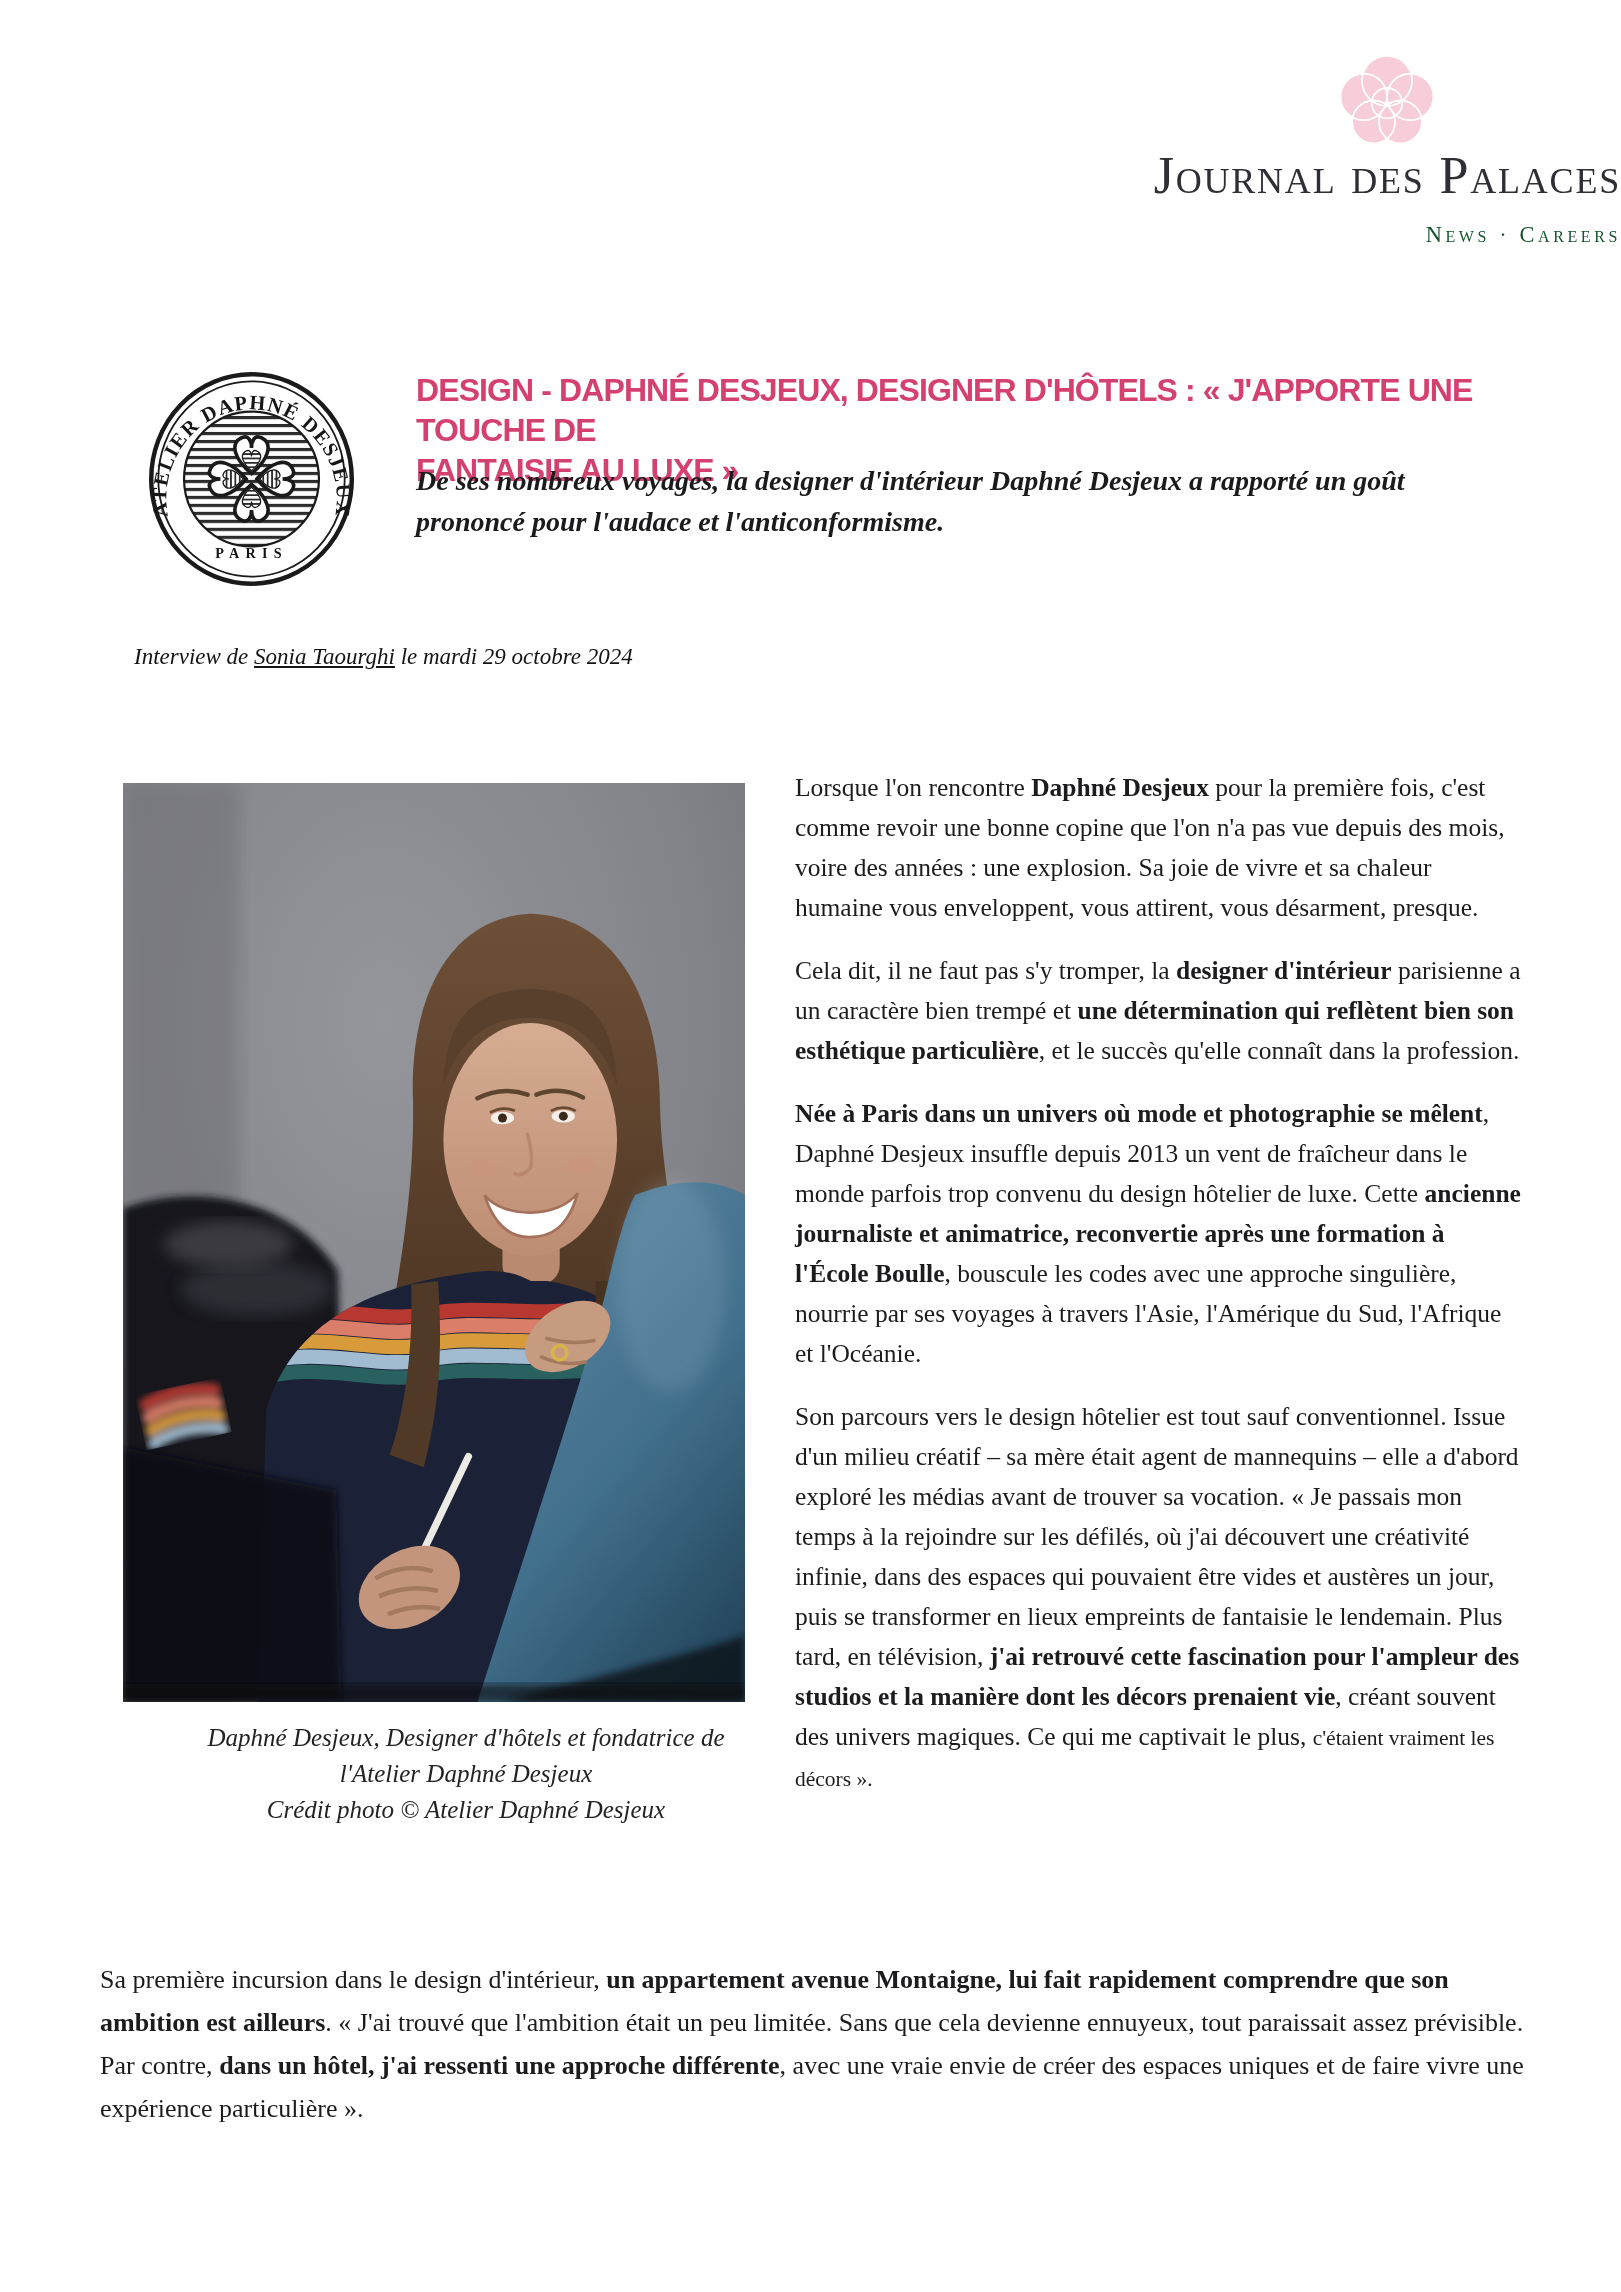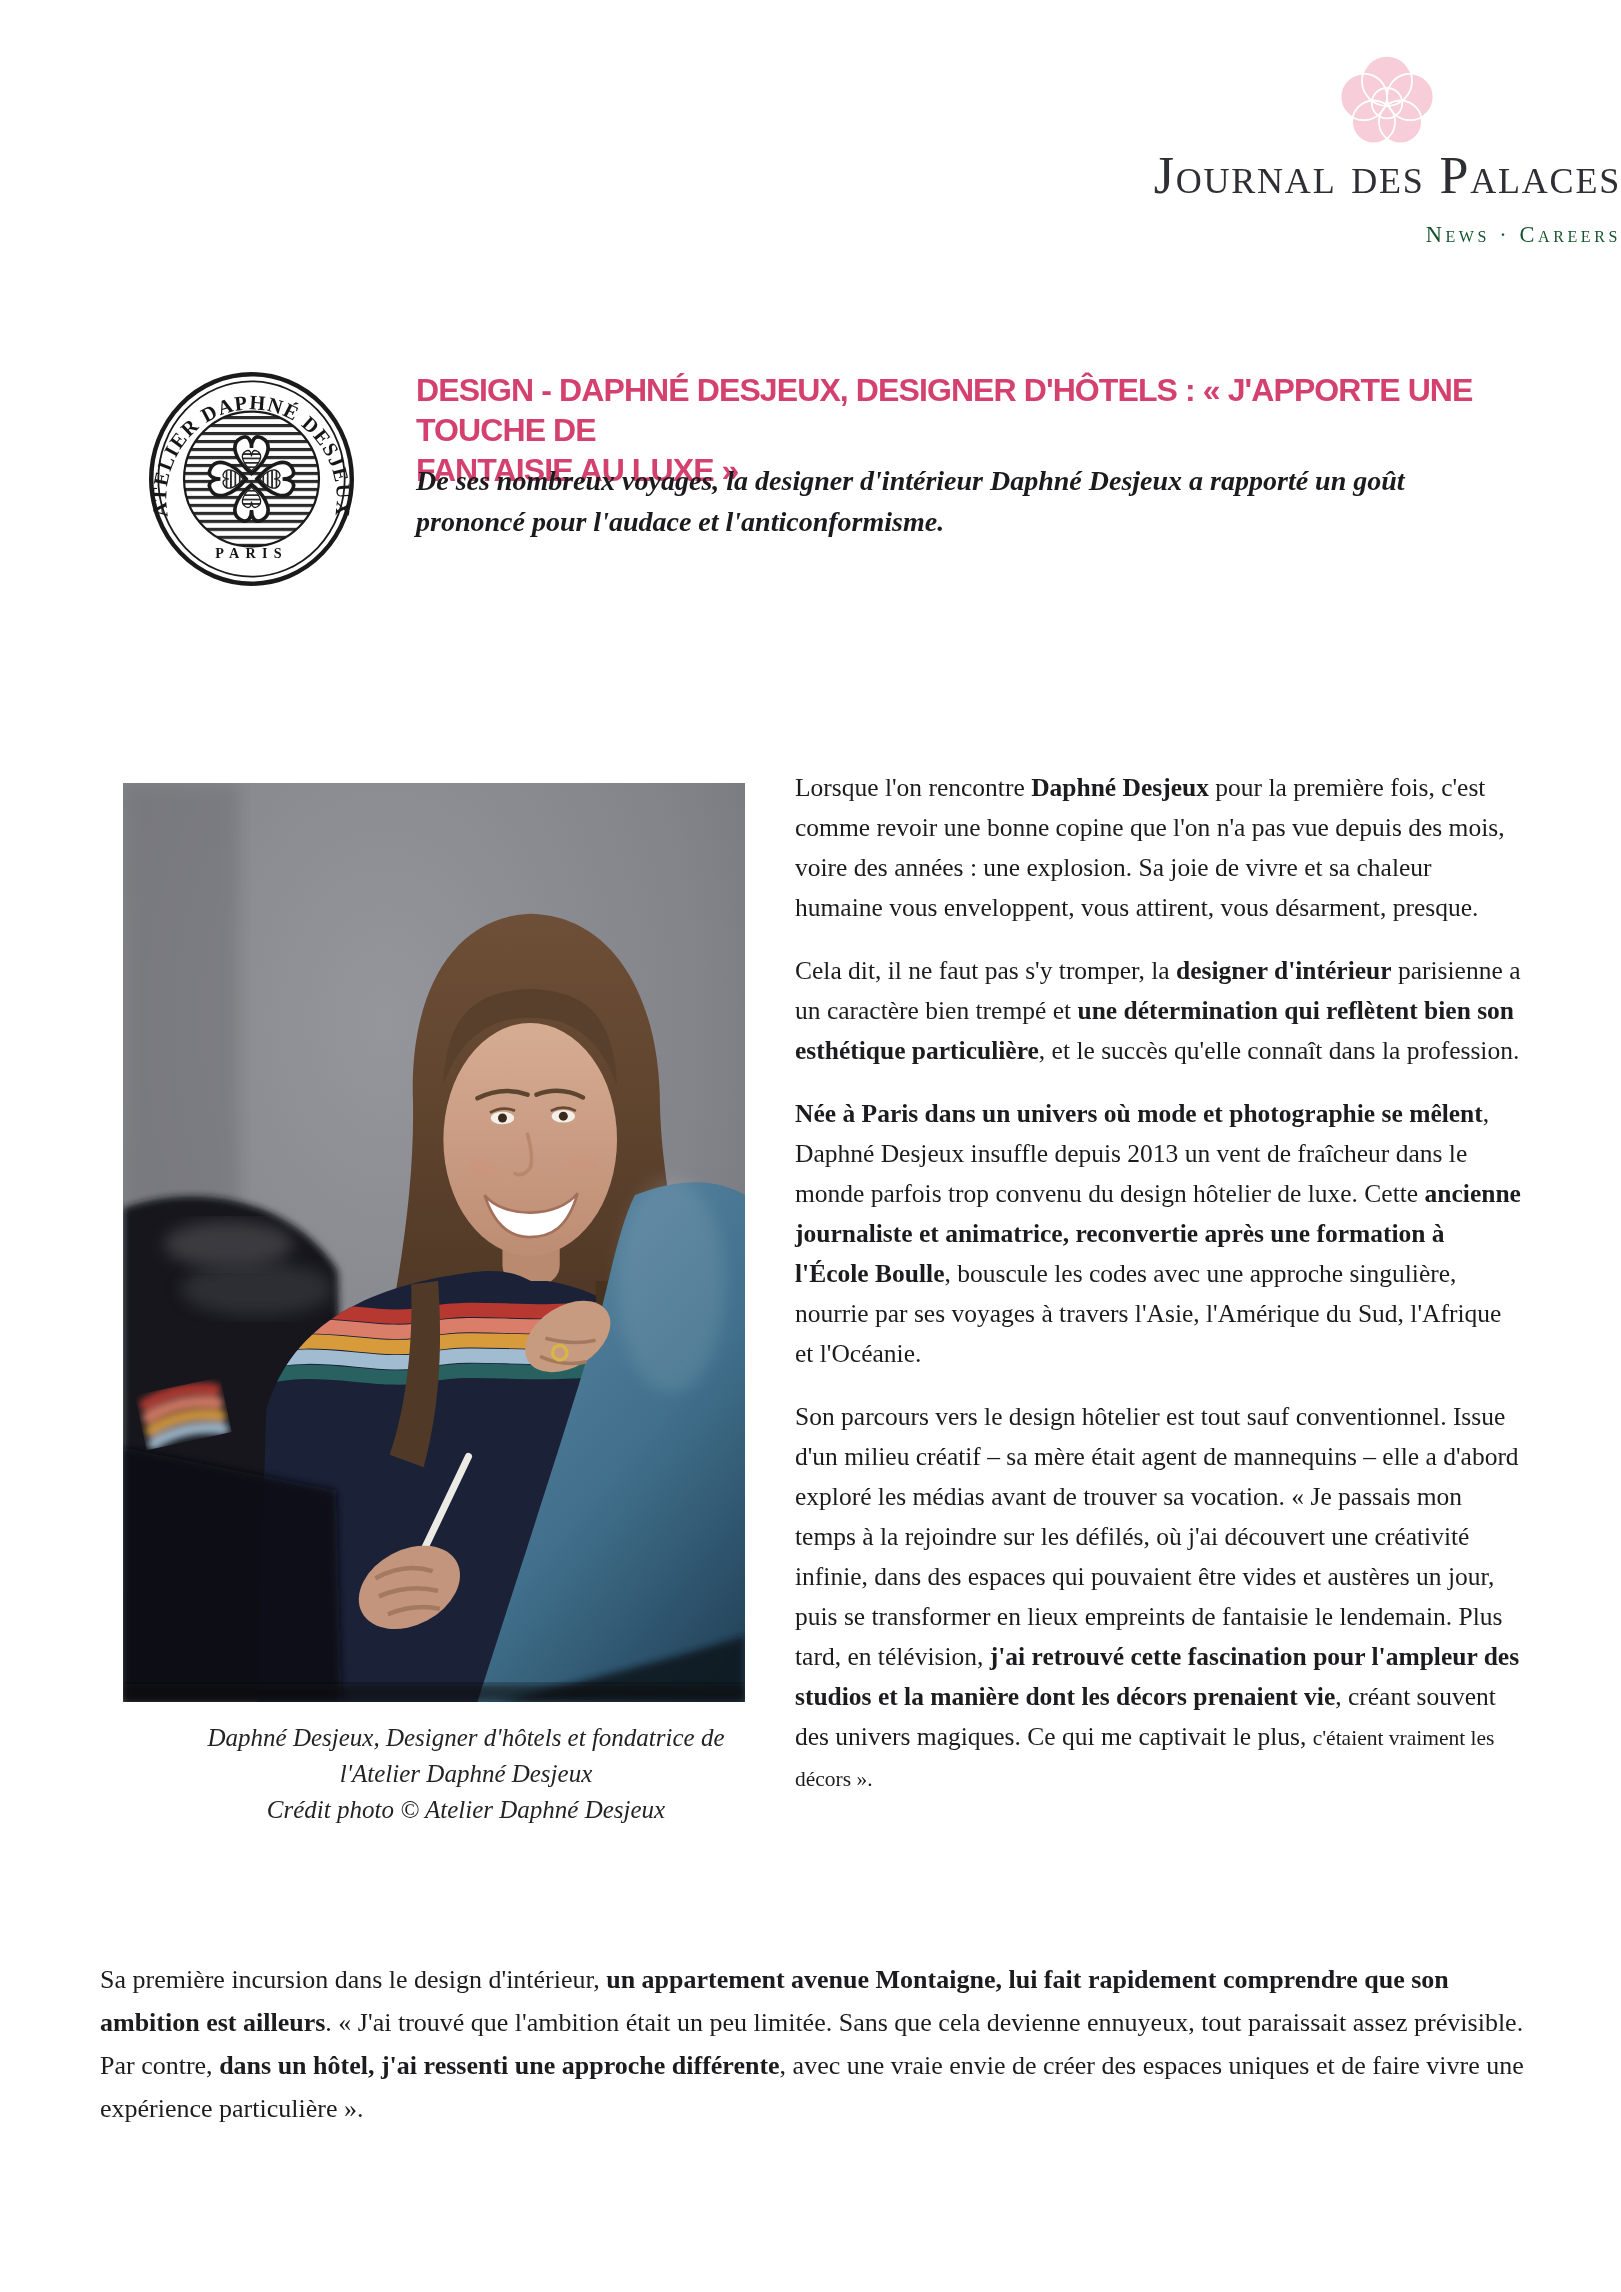--- a/index.html
+++ b/index.html
@@ -141,20 +141,23 @@
   </g>
   <text x="120" y="214" text-anchor="middle" font-family="Liberation Serif, serif" font-size="16" font-weight="700" letter-spacing="7" fill="#161616">PARIS</text>
 </svg>
 
 <h1 class="title prelines">DESIGN - DAPHNÉ DESJEUX, DESIGNER D'HÔTELS : « J'APPORTE UNE TOUCHE DE
 FANTAISIE AU LUXE »</h1>
 <p class="subtitle prelines">De ses nombreux voyages, la designer d'intérieur Daphné Desjeux a rapporté un goût
 prononcé pour l'audace et l'anticonformisme.</p>
 
 <div class="meta">
+  <div class="row2">
+    <span>Interview de </span><a>Sonia Taourghi</a><span> le mardi 29 octobre 2024</span>
+  </div>
 </div>
 
 <figure class="photo-wrap">
   <svg class="photo" viewBox="0 0 695 1026" preserveAspectRatio="none" role="img">
     <defs>
       <radialGradient id="bgG" cx="42%" cy="26%" r="85%">
         <stop offset="0%" stop-color="#95969b"></stop>
         <stop offset="60%" stop-color="#838489"></stop>
         <stop offset="100%" stop-color="#6e6f74"></stop>
       </radialGradient>

